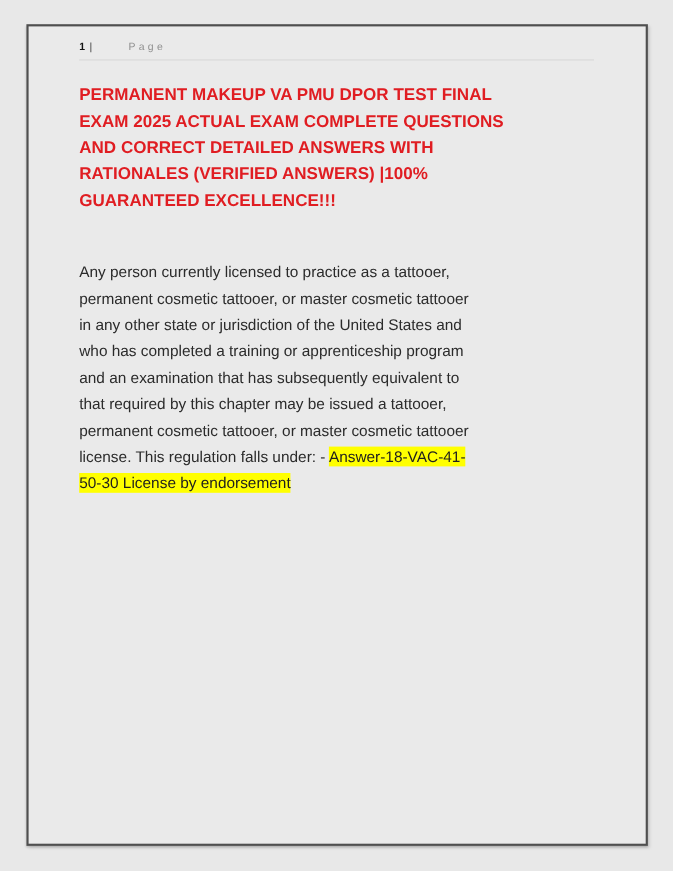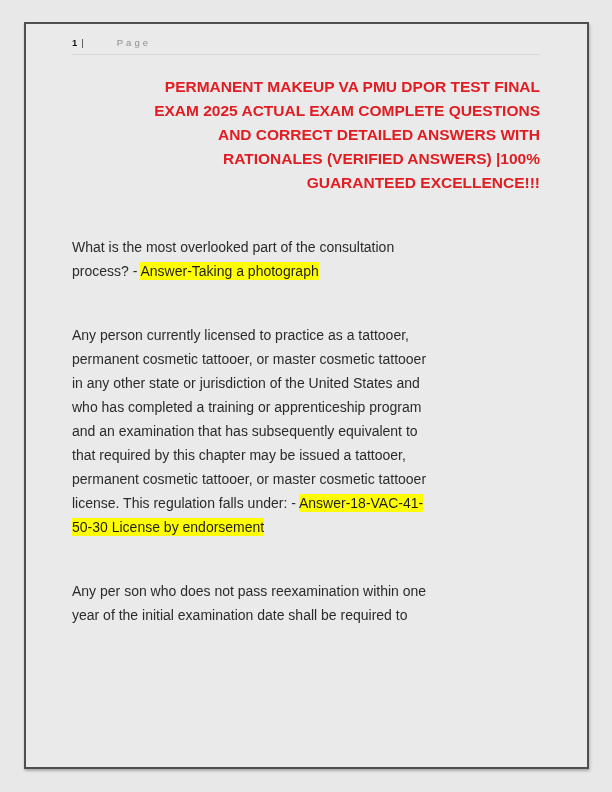--- a/index.html
+++ b/index.html
@@ -36,21 +36,21 @@
     line-height: 13px;
     border-bottom: 1px solid #d8d8d8;
     padding-bottom: 5px;
   }
   .page-header .num { font-weight: bold; color: #141414; }
   .page-header .sep { color: #3c3c3c; margin: 0 3px 0 4px; }
   .page-header .lbl { color: #8f8f8f; letter-spacing: 3px; padding-left: 30px; }
   .doc-title {
     margin-top: 20px;
     margin-bottom: 40px;
-    text-align: right;
+    text-align: left;
     font-weight: bold;
     font-size: 15.5px;
     line-height: 24px;
     color: var(--title-red);
     white-space: pre-wrap;
   }
   .doc-body {
     font-size: 14px;
     line-height: 24px;
     color: var(--body-text);
@@ -77,29 +77,25 @@
       <span class="lbl">Page</span>
     </div>
 
     <div class="doc-title">PERMANENT MAKEUP VA PMU DPOR TEST FINAL
 EXAM 2025 ACTUAL EXAM COMPLETE QUESTIONS
 AND CORRECT DETAILED ANSWERS WITH
 RATIONALES (VERIFIED ANSWERS) |100%
 GUARANTEED EXCELLENCE!!!</div>
 
     <div class="doc-body">
-        <p class="para"><span>What is the most overlooked part of the consultation
-process? - </span><span class="hl">Answer-Taking a photograph</span></p>
         <p class="para"><span>Any person currently licensed to practice as a tattooer,
 permanent cosmetic tattooer, or master cosmetic tattooer
 in any other state or jurisdiction of the United States and
 who has completed a training or apprenticeship program
 and an examination that has subsequently equivalent to
 that required by this chapter may be issued a tattooer,
 permanent cosmetic tattooer, or master cosmetic tattooer
 license. This regulation falls under: - </span><span class="hl">Answer-18-VAC-41-
 50-30 License by endorsement</span></p>
-        <p class="para"><span>Any per son who does not pass reexamination within one
-year of the initial examination date shall be required to</span></p>
       </div>
 
   </div>
 </div>
 
 </body></html>

